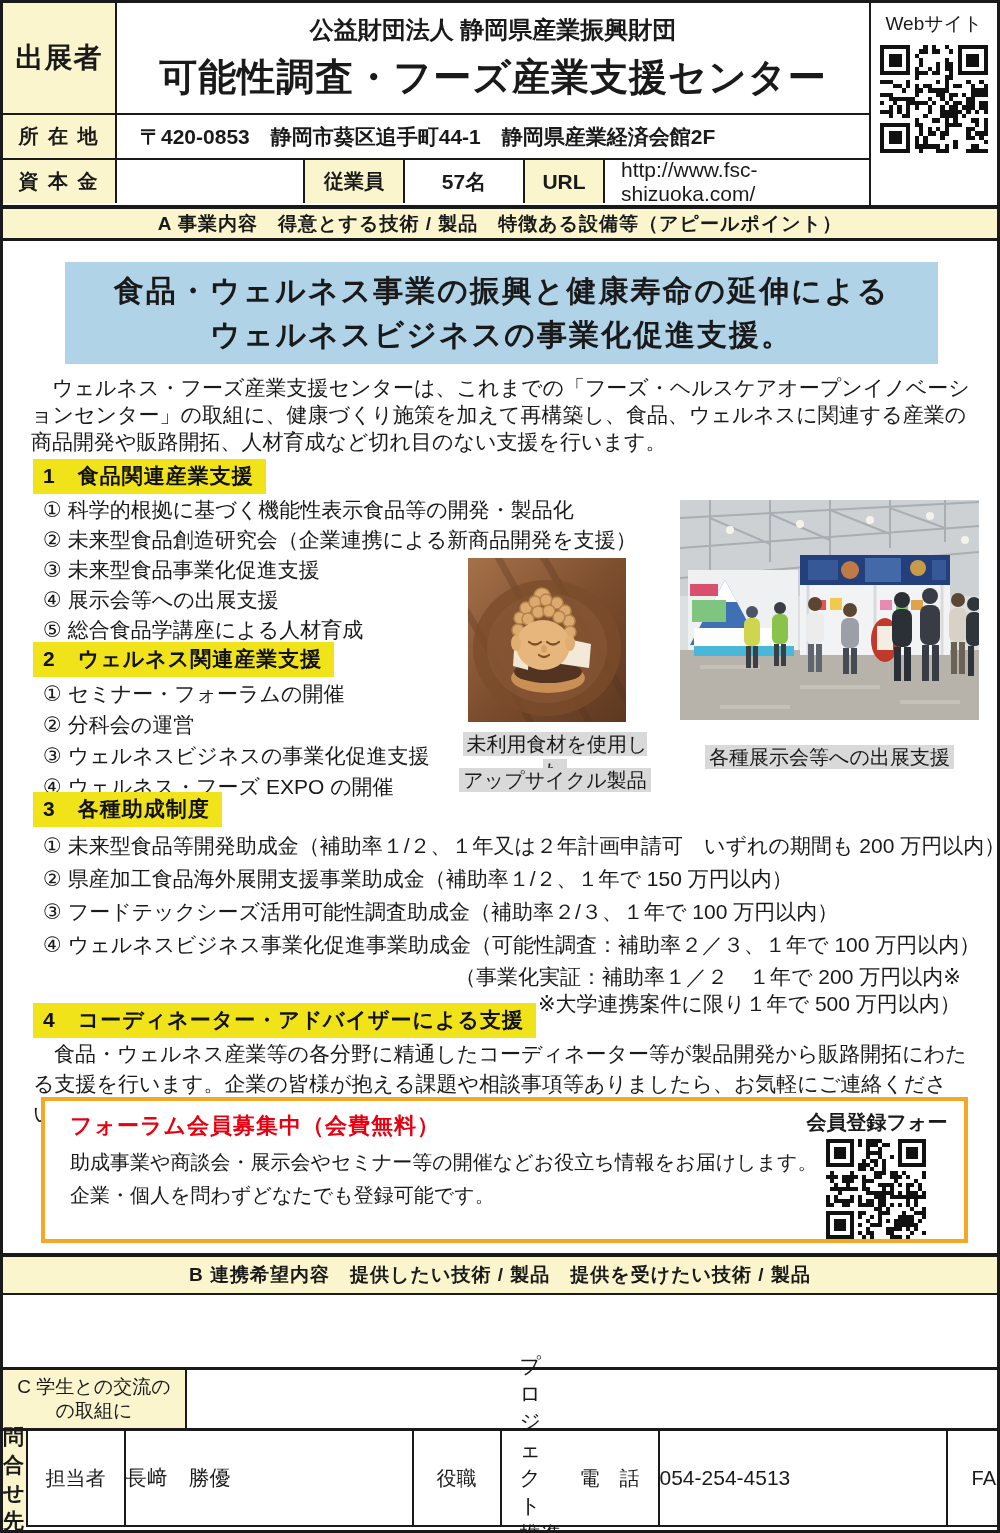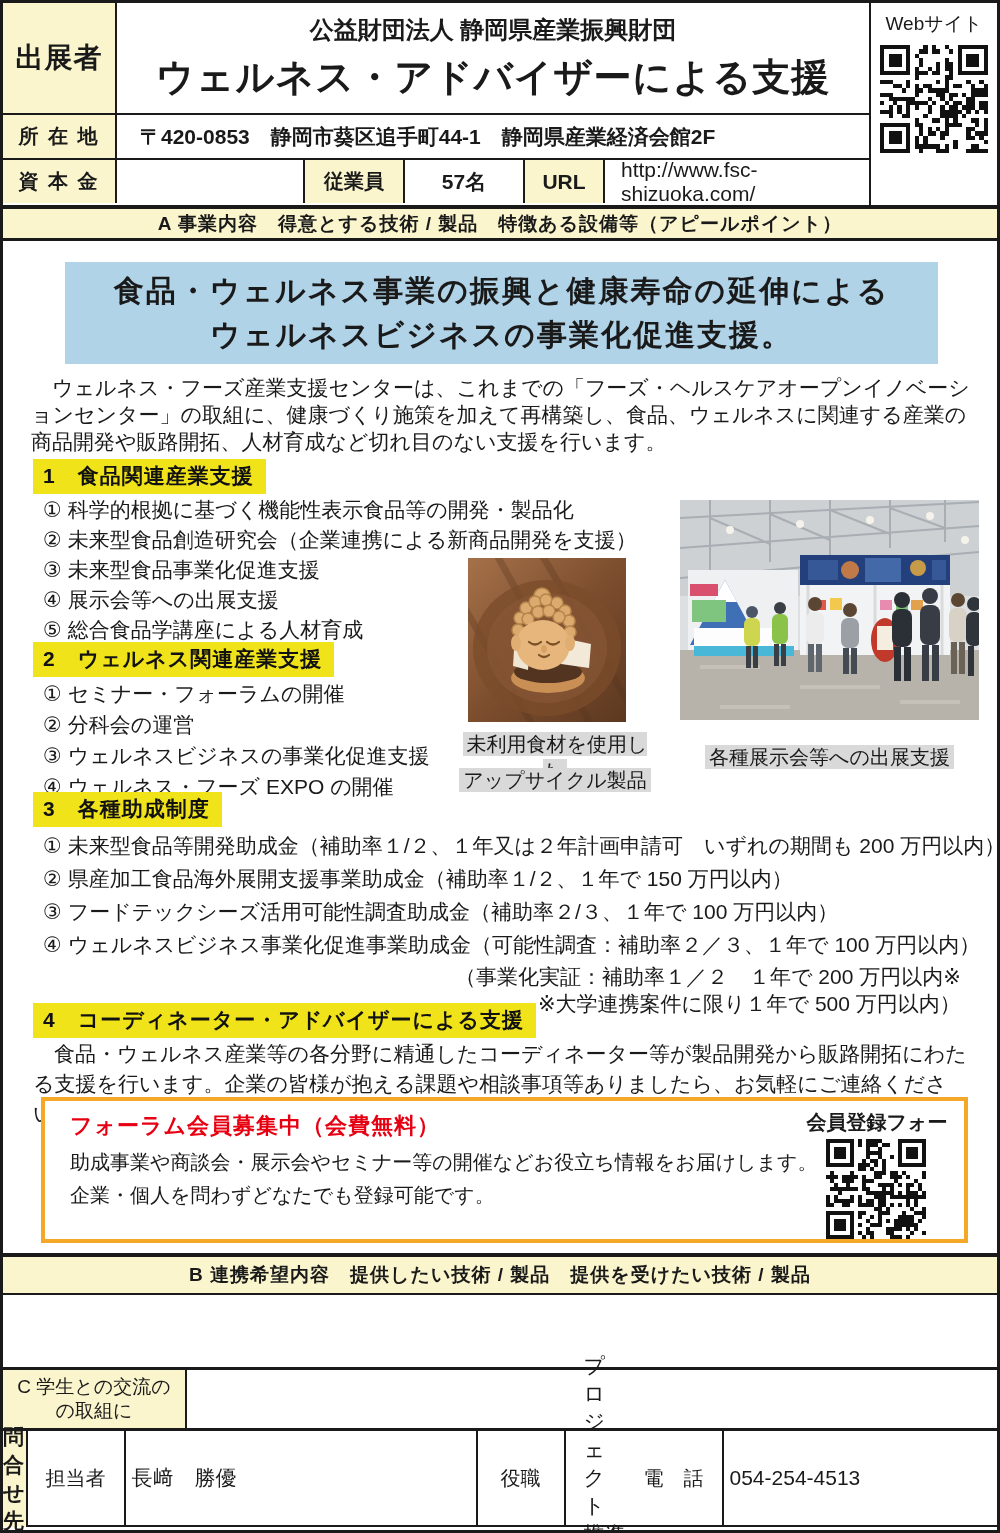--- a/index.html
+++ b/index.html
@@ -101,37 +101,37 @@
   .contact{ display:flex; height:96px; }
   .contact-label{
     width:184px; border-right:2px solid #1a1a1a;
     display:flex; align-items:center; justify-content:center;
     font-size:21px; font-weight:bold; letter-spacing:1px;
   }
   .contact-rows{ flex:1; display:flex; flex-direction:row; }
   .ct-row{ display:flex; flex:1; border-bottom:2px solid #1a1a1a; }
   .ct-row:last-child{ border-bottom:none; }
   .ct-l{ width:98px; border-right:2px solid #1a1a1a; display:flex; align-items:center; justify-content:center; font-size:20px; }
-  .ct-v1{ width:352px; border-right:2px solid #1a1a1a; display:flex; align-items:center; padding-left:6px; font-size:21px; }
+  .ct-v1{ width:288px; border-right:2px solid #1a1a1a; display:flex; align-items:center; padding-left:0; font-size:21px; }
   .ct-l2{ width:88px; border-right:2px solid #1a1a1a; display:flex; align-items:center; justify-content:center; font-size:20px; }
   .ct-v2{ flex:1; display:flex; align-items:center; padding-left:18px; font-size:21px; }
   .ct-vwide{ flex:1; display:flex; align-items:center; padding-left:14px; font-size:21px; }
 </style>
 </head>
 <body>
 
 <div class="page">
 
   <div class="header">
     <div class="header-left">
       <div class="h-row h-row1">
         <div class="h-label yellow exhibitor">出展者</div>
         <div class="org-cell">
           <div class="org-small">公益財団法人 静岡県産業振興財団</div>
-          <div class="org-large">ウェルネス・アドバイザーによる支援</div>
+          <div class="org-large">可能性調査・フーズ産業支援センター</div>
         </div>
       </div>
       <div class="h-row h-row2">
         <div class="h-label yellow small-label">所 在 地</div>
         <div class="addr-cell">〒420-0853　静岡市葵区追手町44-1　静岡県産業経済会館2F</div>
       </div>
       <div class="h-row h-row3">
         <div class="h-label yellow small-label">資 本 金</div>
         <div class="h3-empty"></div>
         <div class="h3-emp yellow">従業員</div>

